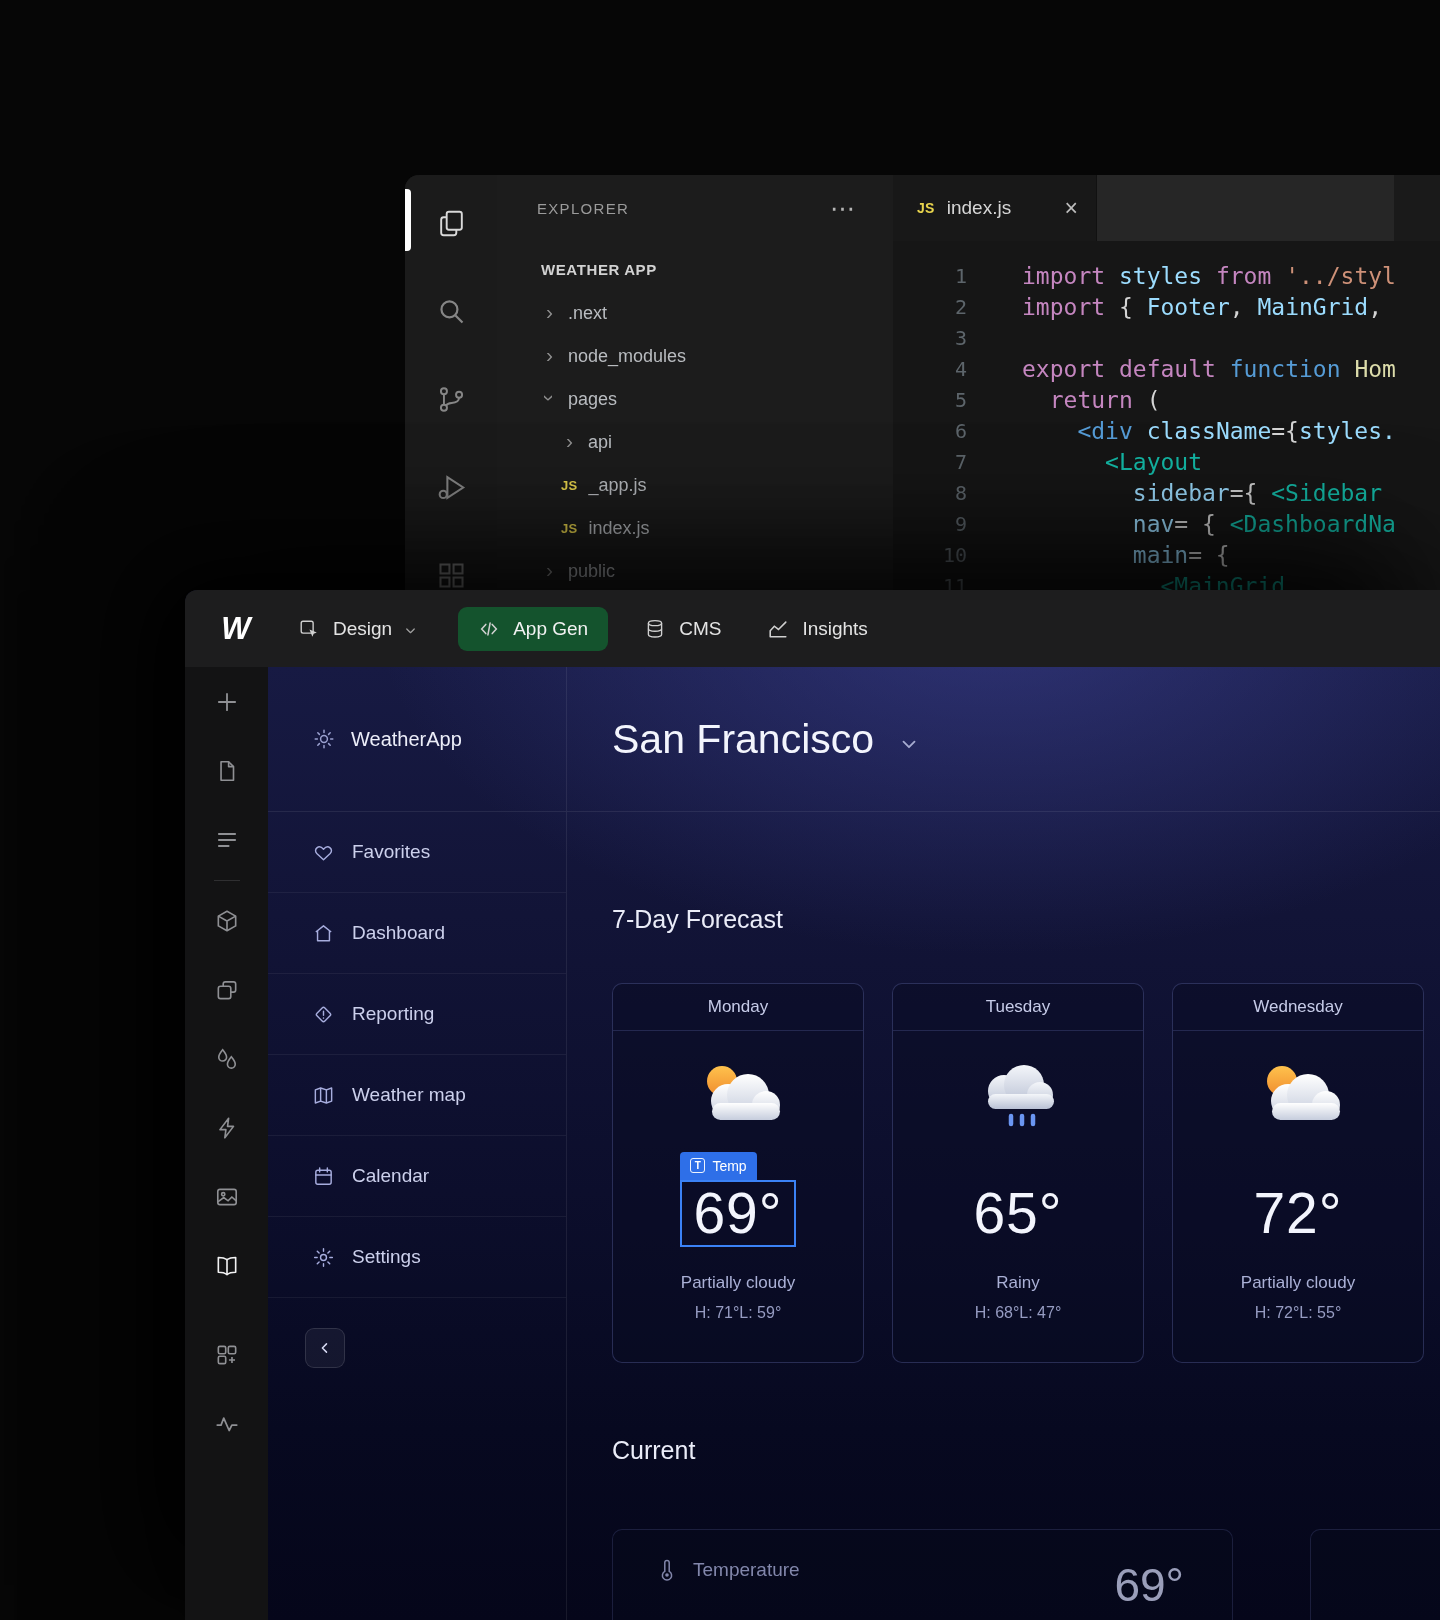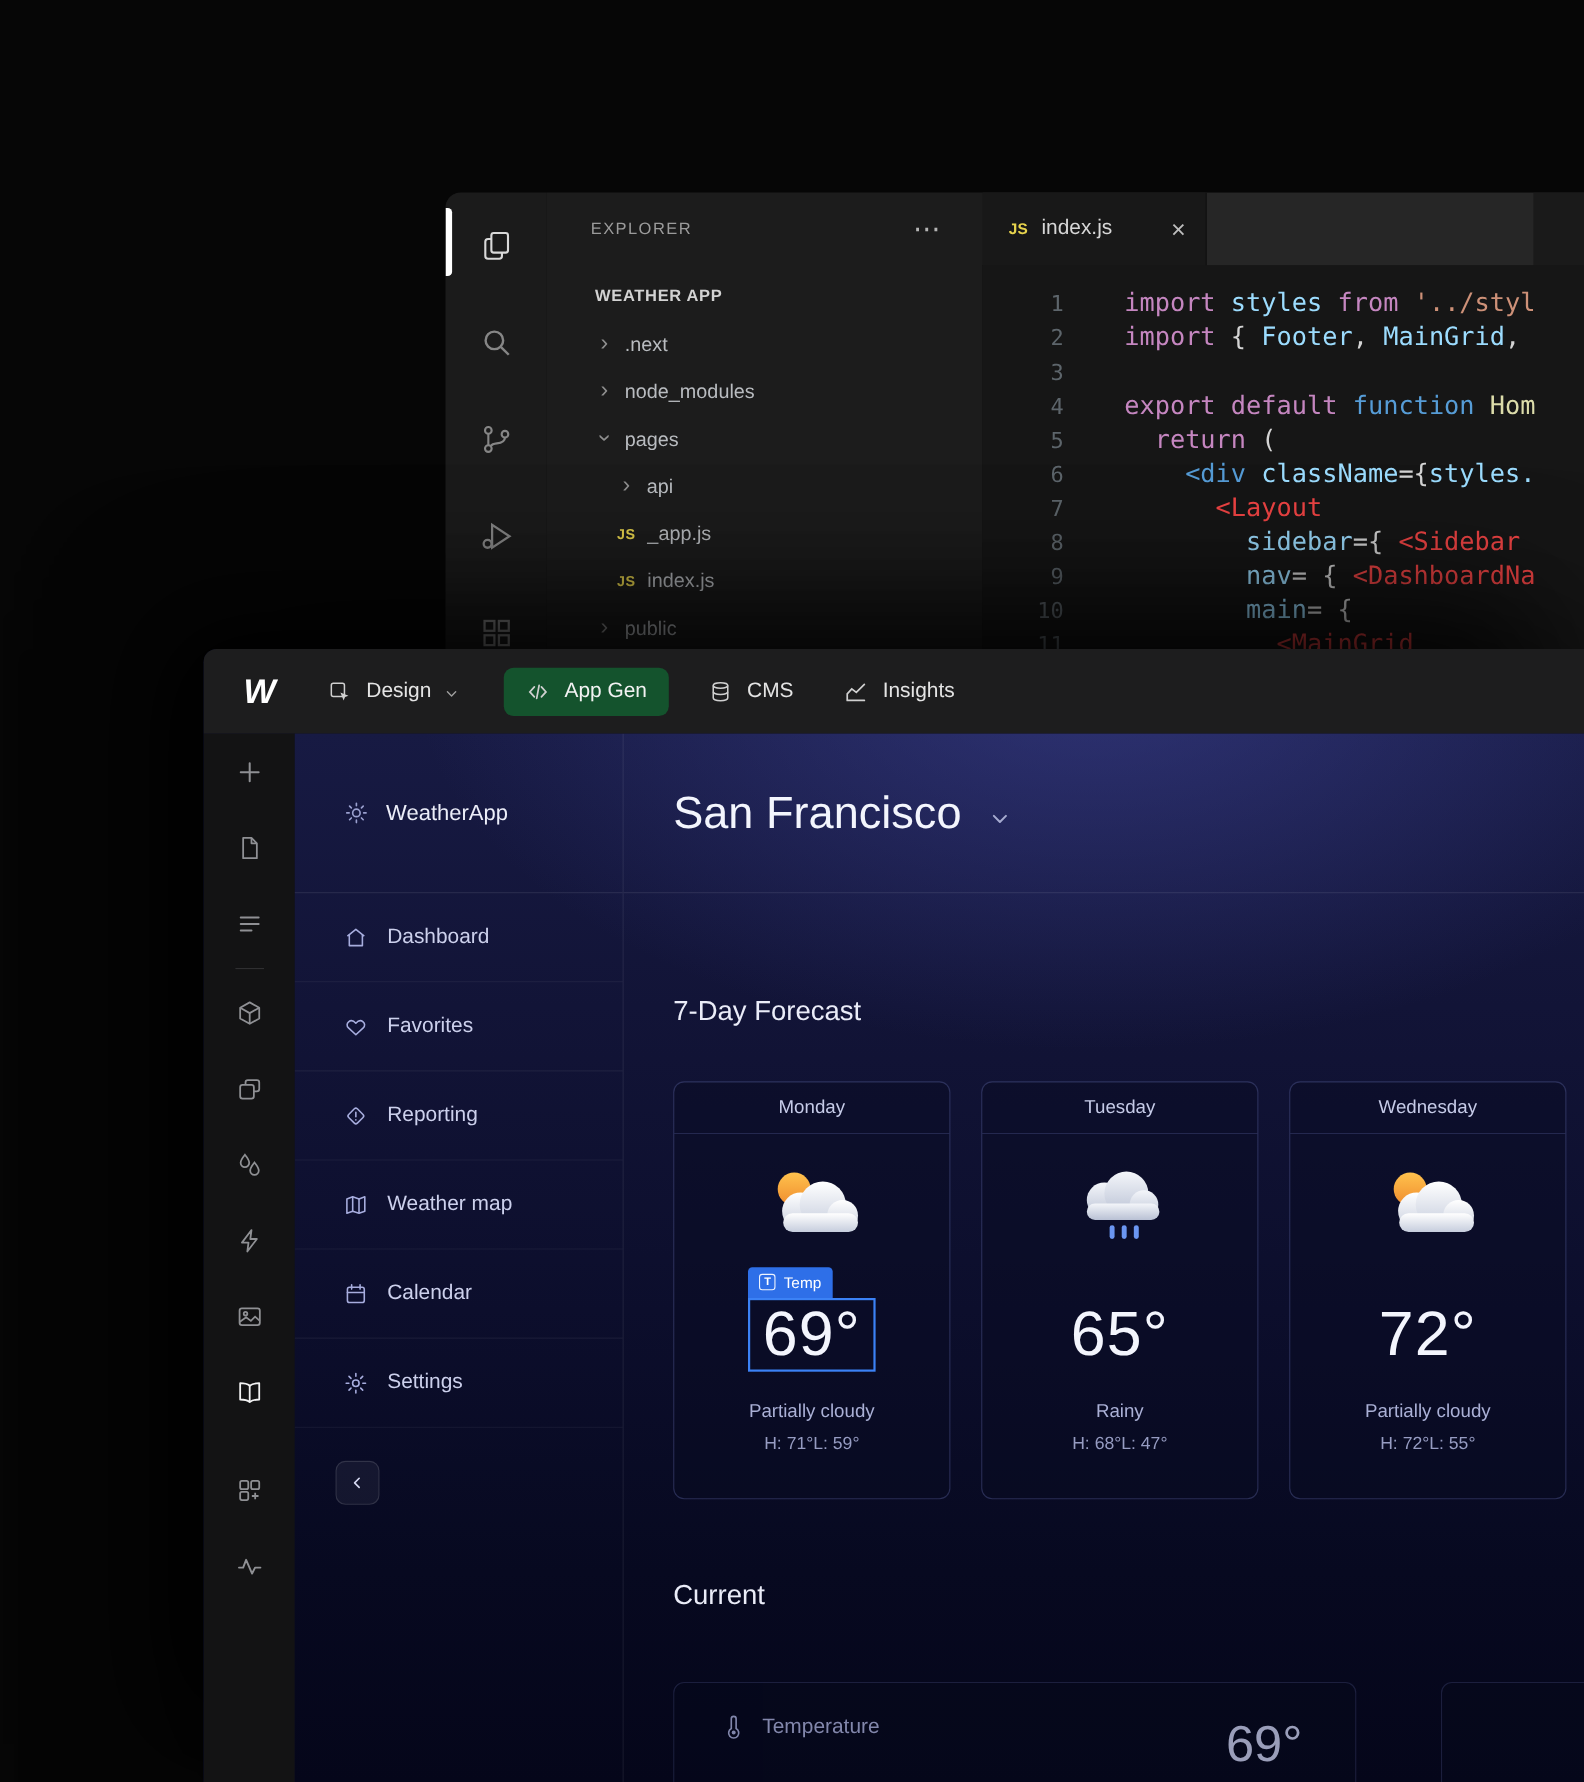--- a/index.html
+++ b/index.html
@@ -28,21 +28,21 @@
   .tabs{height:66px;background:#262626;display:flex;position:relative;flex:none}
   .tabs::after{content:"";position:absolute;right:0;top:0;width:46px;height:100%;background:#1a1a1a}
   .tab{width:204px;background:#181818;display:flex;align-items:center;gap:12px;padding:0 18px 0 24px;color:#d6d6d6;font-size:19px;border-right:1px solid #111}
   .tab .jsb{font-size:14px;margin:0}
   .tab .close{margin-left:auto;font-size:23px;color:#bdbdbd}
   .codewrap{flex:1;padding-top:20px;font-family:"DejaVu Sans Mono",monospace;font-size:23px;overflow:hidden}
   .cl{display:flex;height:31px;line-height:31px;white-space:pre}
   .ln{width:74px;text-align:right;color:#5d656b;flex:none;font-size:20px}
   .lc{padding-left:55px}
   .tk{color:#c586c0}.tv{color:#9cdcfe}.ts{color:#ce9178}.tb{color:#569cd6}
-  .tf{color:#dcdcaa}.tt{color:#569cd6}.tc{color:#ef4444}.tw2{color:#d4d4d4}
+  .tf{color:#dcdcaa}.tt{color:#569cd6}.tc{color:#14b8a6}.tw2{color:#d4d4d4}
 
   
   .builder{position:absolute;left:185px;top:590px;width:1255px;height:1030px;border-radius:12px 0 0 0;overflow:hidden;z-index:2;display:flex;flex-direction:column;background:#0b0d26;box-shadow:-50px -35px 110px rgba(0,0,0,.8),0 0 140px rgba(0,0,0,.65)}
   .topbar{height:77px;background:#1d1d1e;display:flex;align-items:center;flex:none;padding-left:24px}
   .wlogo{width:52px;color:#fff;font-size:31px;font-weight:800;font-style:italic;letter-spacing:-2px;text-align:center}
   .menu{display:flex;align-items:center;gap:13px;color:#e4e4e4;font-size:19px;white-space:nowrap}
   .menu .mi{width:22px;height:22px;display:inline-flex;color:#d0d0d0}
   .menu .chev{width:15px;height:15px;display:inline-flex;color:#9f9f9f;margin-left:-2px;margin-top:3px}
   .m1{margin-left:37px}
   .m2{margin-left:40px}
@@ -323,33 +323,33 @@
                   <circle cx="12" cy="12" r="3.4"></circle>
                   <path d="M12 3.2v2.2M12 18.6v2.2M3.2 12h2.2M18.6 12h2.2M5.8 5.8l1.6 1.6M16.6 16.6l1.6 1.6M18.2 5.8l-1.6 1.6M7.4 16.6l-1.6 1.6"></path>
                 </svg>
               </span>
             <span>WeatherApp</span>
           </div>
           <nav>
               <div class="anav-item">
                 <span class="ni">
                   <svg viewBox="0 0 24 24" fill="none" stroke="currentColor" stroke-width="1.5" stroke-linejoin="round">
+                    <path d="M12 19.5 5 13c-4-4 2-10 7-4.5C17 3 23 9 19 13z"></path>
+                  </svg>
+                </span>
+                <span>Favorites</span>
+              </div>
+              <div class="anav-item">
+                <span class="ni">
+                  <svg viewBox="0 0 24 24" fill="none" stroke="currentColor" stroke-width="1.5" stroke-linejoin="round">
                     <path d="M4 10.5 12 4l8 6.5"></path>
                     <path d="M5.8 9v10.5h12.4V9"></path>
                   </svg>
                 </span>
                 <span>Dashboard</span>
-              </div>
-              <div class="anav-item">
-                <span class="ni">
-                  <svg viewBox="0 0 24 24" fill="none" stroke="currentColor" stroke-width="1.5" stroke-linejoin="round">
-                    <path d="M12 19.5 5 13c-4-4 2-10 7-4.5C17 3 23 9 19 13z"></path>
-                  </svg>
-                </span>
-                <span>Favorites</span>
               </div>
               <div class="anav-item">
                 <span class="ni">
                   <svg viewBox="0 0 24 24" fill="none" stroke="currentColor" stroke-width="1.5">
                     <rect x="6.2" y="6.2" width="11.6" height="11.6" rx="2" transform="rotate(45 12 12)"></rect>
                     <path d="M12 8.6v4.2M12 15.6v.2" stroke-linecap="round"></path>
                   </svg>
                 </span>
                 <span>Reporting</span>
               </div>

